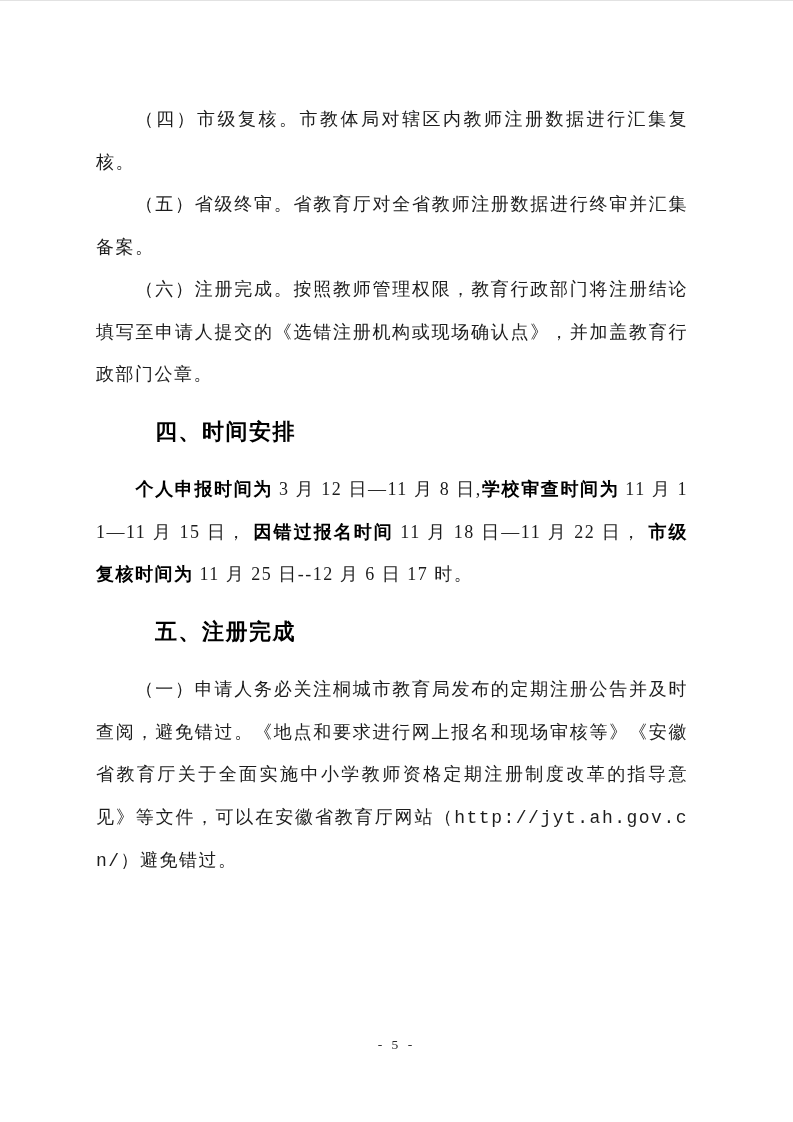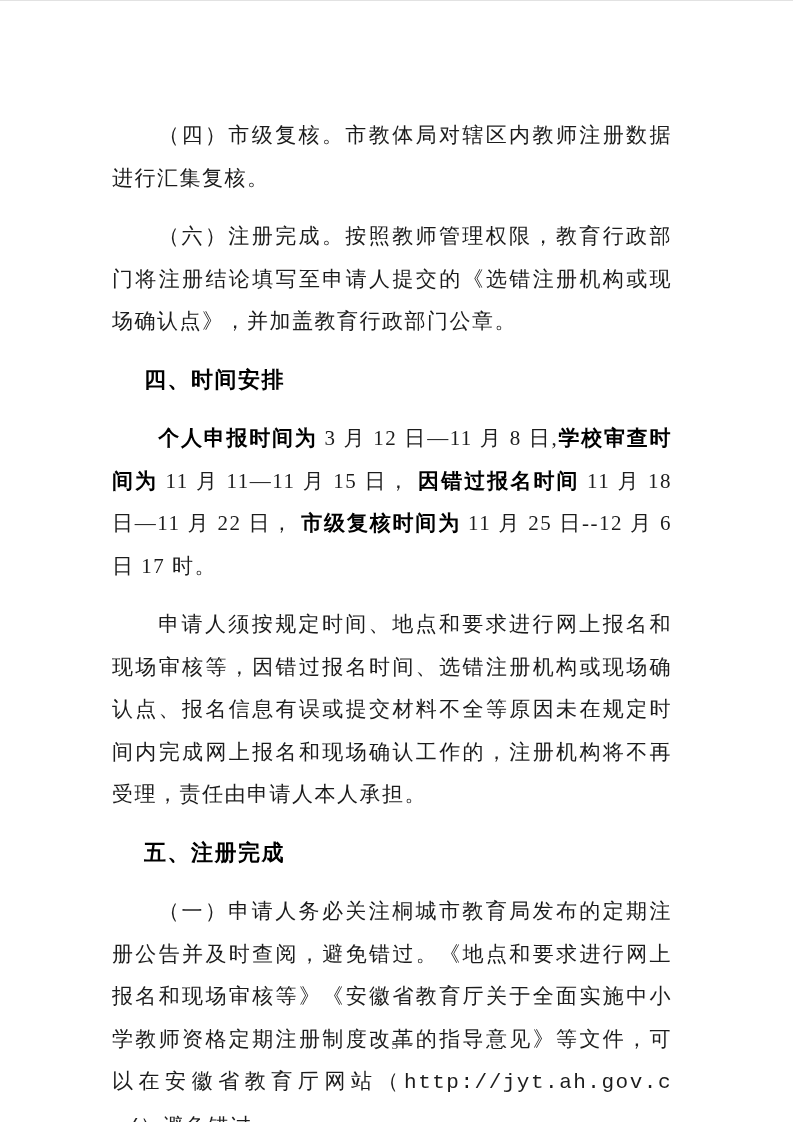--- a/index.html
+++ b/index.html
@@ -18,31 +18,31 @@
     color: #1c1c1c;
     box-sizing: border-box;
   }
   .content {
     position: absolute;
     left: 96px;
     top: 97px;
     width: 592px;
   }
   .para {
-    margin: 16px;
-    font-size: 21px;
+    margin: 0;
+    font-size: 18px;
     line-height: 42.5px;
     text-align: justify;
     text-justify: inter-character;
     text-indent: 2.2em;
     letter-spacing: 1.5px;
     word-break: break-all;
   }
   .section-heading {
-    margin: 4px;
+    margin: 15px;
     font-size: 22px;
     line-height: 42.5px;
     font-weight: bold;
     font-family: "Liberation Sans", sans-serif;
     color: #000000;
     text-indent: 2em;
     letter-spacing: 1.5px;
   }
   .seg-b {
     font-weight: bold;
@@ -66,28 +66,28 @@
 </style>
 </head>
 <body>
 
 <div class="page">
 
   <div class="content">
 
     <p class="para">（四）市级复核。市教体局对辖区内教师注册数据进行汇集复核。</p>
 
+    <p class="para">（五）省级终审。省教育厅对全省教师注册数据进行终审并汇集备案。</p>
 
     <p class="para">（六）注册完成。按照教师管理权限，教育行政部门将注册结论填写至申请人提交的《选错注册机构或现场确认点》，并加盖教育行政部门公章。</p>
 
     <p class="section-heading">四、时间安排</p>
 
     <p class="para"><span class="seg-b">个人申报时间为</span><span> 3 月 12 日—11 月 8 日,</span><span class="seg-b">学校审查时间为</span><span> 11 月 11—11 月 15 日， </span><span class="seg-b">因错过报名时间</span><span> 11 月 18 日—11 月 22 日， </span><span class="seg-b">市级复核时间为</span><span> 11 月 25 日--12 月 6 日 17 时。</span></p>
 
-    <p class="para">申请人须按规定时间、地点和要求进行网上报名和现场审核等，因错过报名时间、选错注册机构或现场确认点、报名信息有误或提交材料不全等原因未在规定时间内完成网上报名和现场确认工作的，注册机构将不再受理，责任由申请人本人承担。</p>
 
     <p class="section-heading">五、注册完成</p>
 
     <p class="para"><span>（一）申请人务必关注桐城市教育局发布的定期注册公告并及时查阅，避免错过。《地点和要求进行网上报名和现场审核等》《安徽省教育厅关于全面实施中小学教师资格定期注册制度改革的指导意见》等文件，可以在安徽省教育厅网站（</span><span class="url">http://jyt.ah.gov.cn/</span><span>）避免错过。</span></p>
 
   </div>
 
   <div class="page-number">- 5 -</div>
 
 </div>

